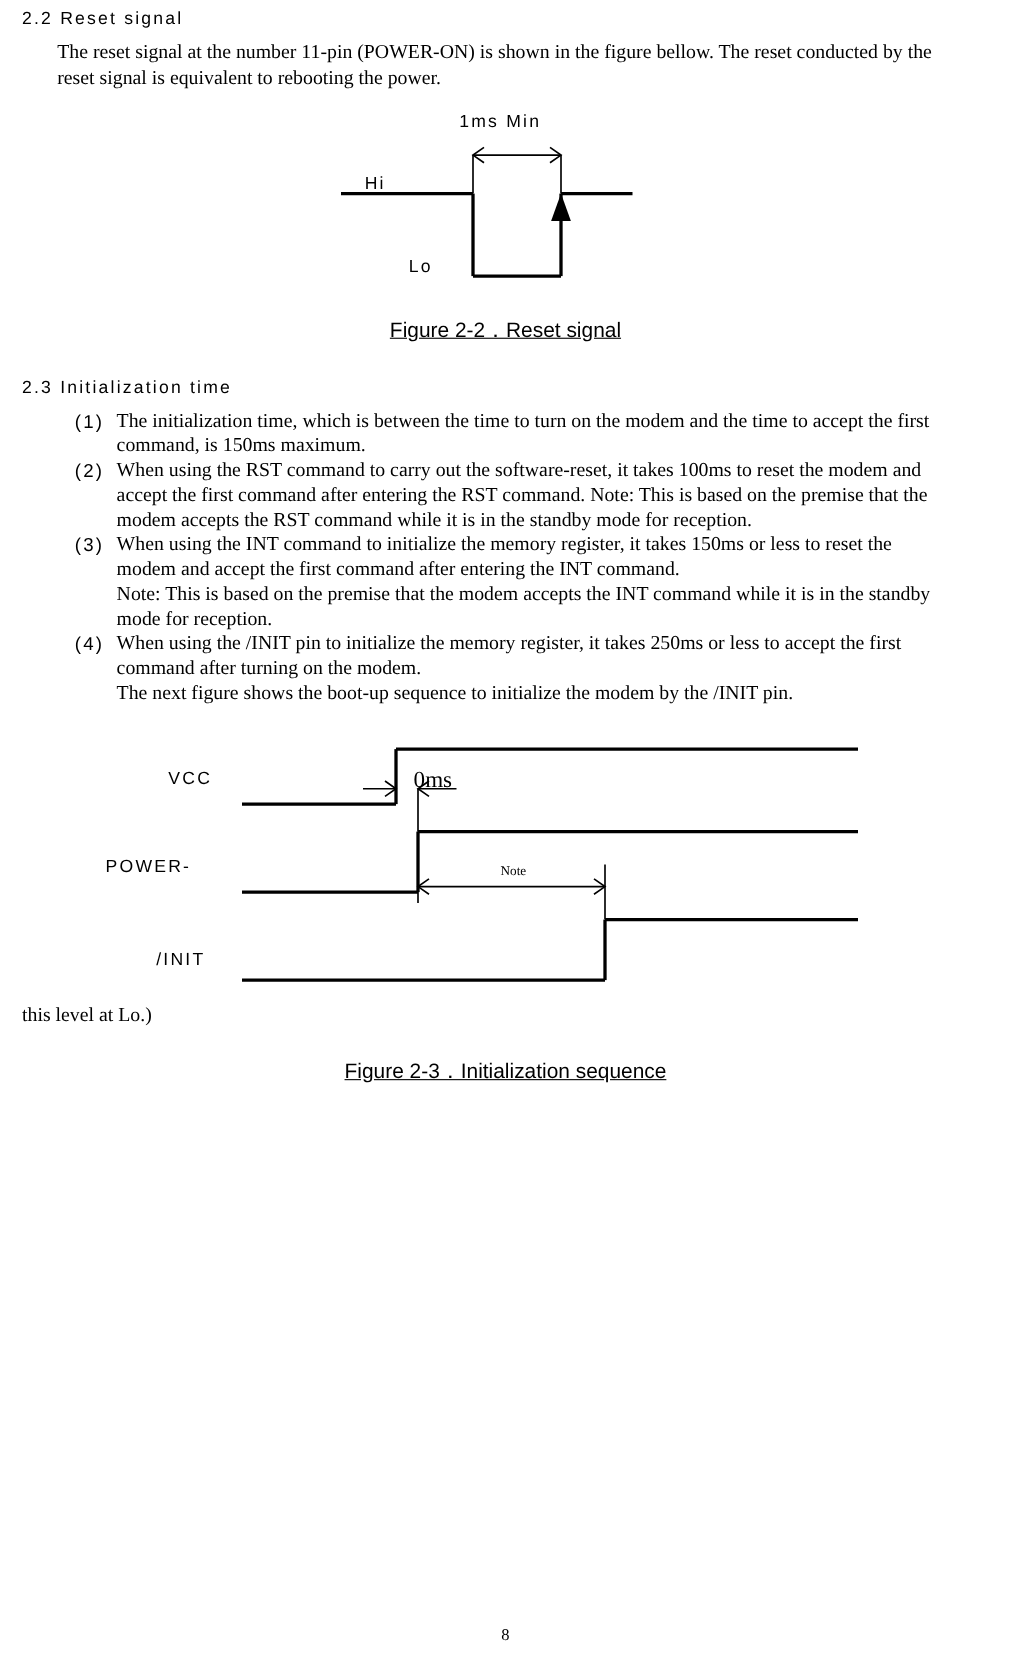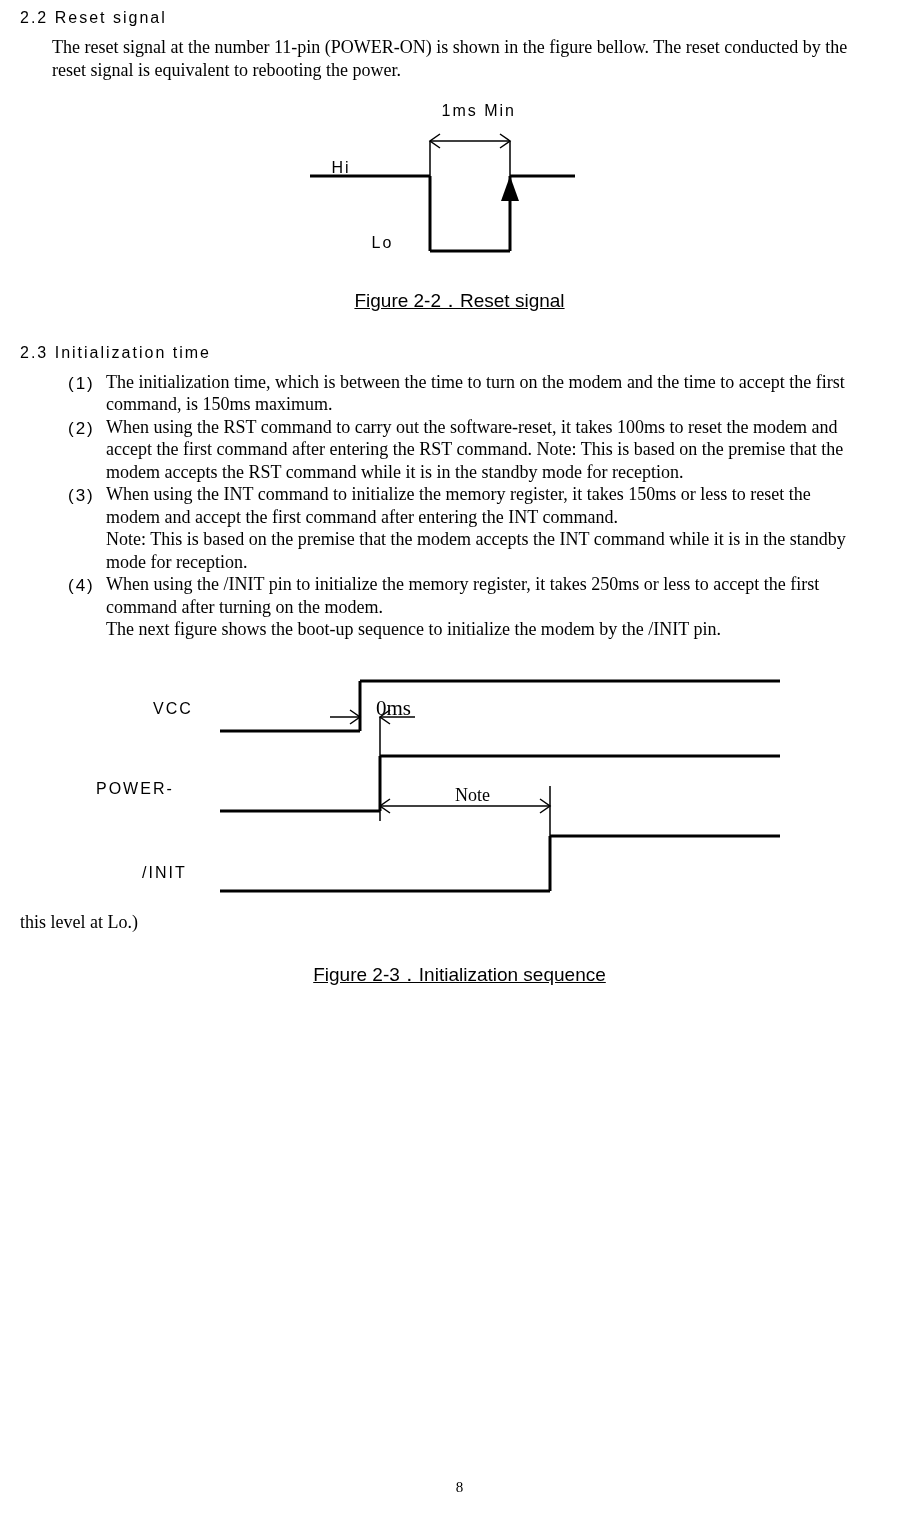--- a/index.html
+++ b/index.html
@@ -107,21 +107,21 @@
 <div class="page">
 
   <div class="sec-head">2.2   Reset signal</div>
 
   <div class="body-indent">
     <p style="margin:4px 0 0 0;">The reset signal at the number 11-pin (POWER-ON) is shown in the figure bellow. The reset conducted by the reset signal is equivalent to rebooting the power.</p>
   </div>
 
   <div class="fig1-wrap">
     <div class="fig1">
-      <div class="label-sans" style="left:132px; top:0px;text-align:center;">1ms Min</div>
+      <div class="label-sans" style="left:108px; top:0px;text-align:center;">1ms Min</div>
       <svg width="300" height="180" style="position:absolute;left:0;top:0;">
 
         <line class="thin" x1="120" y1="40" x2="200" y2="40"></line>
         <polyline class="thin" points="130,33 120,40 130,47"></polyline>
         <polyline class="thin" points="190,33 200,40 190,47"></polyline>
 
         <line class="thin" x1="120" y1="40" x2="120" y2="75"></line>
         <line class="thin" x1="200" y1="40" x2="200" y2="75"></line>
 
         <line class="thick" x1="0" y1="75" x2="120" y2="75"></line>
@@ -161,21 +161,21 @@
     </div>
   </div>
 
   <div class="fig2-wrap">
     <div class="fig2">
 
       <div class="label-sans" style="left:73px; top:28px;">VCC</div>
       <div class="label-sans" style="left:16px; top:108px;">POWER-</div>
       <div class="label-sans" style="left:62px; top:192px;">/INIT</div>
       <div style="position:absolute; left:296px; top:24px; font-family:'Times New Roman',serif; font-size:21px;">0ms</div>
-      <div style="position:absolute; left:375px; top:113px; font-family:'Times New Roman',serif; font-size:18px;">Note</div>
+      <div style="position:absolute; left:375px; top:113px; font-family:'Times New Roman',serif; font-size:12px;">Note</div>
 
       <svg width="760" height="230" style="position:absolute;left:0;top:0;">
 
         <line class="thick" x1="140" y1="60" x2="280" y2="60"></line>
         <line class="thick" x1="280" y1="60" x2="280" y2="10"></line>
         <line class="thick" x1="280" y1="10" x2="700" y2="10"></line>
 
         <line class="thin" x1="250" y1="46" x2="280" y2="46"></line>
         <polyline class="thin" points="270,39 280,46 270,53"></polyline>
         <line class="thin" x1="300" y1="46" x2="335" y2="46"></line>

